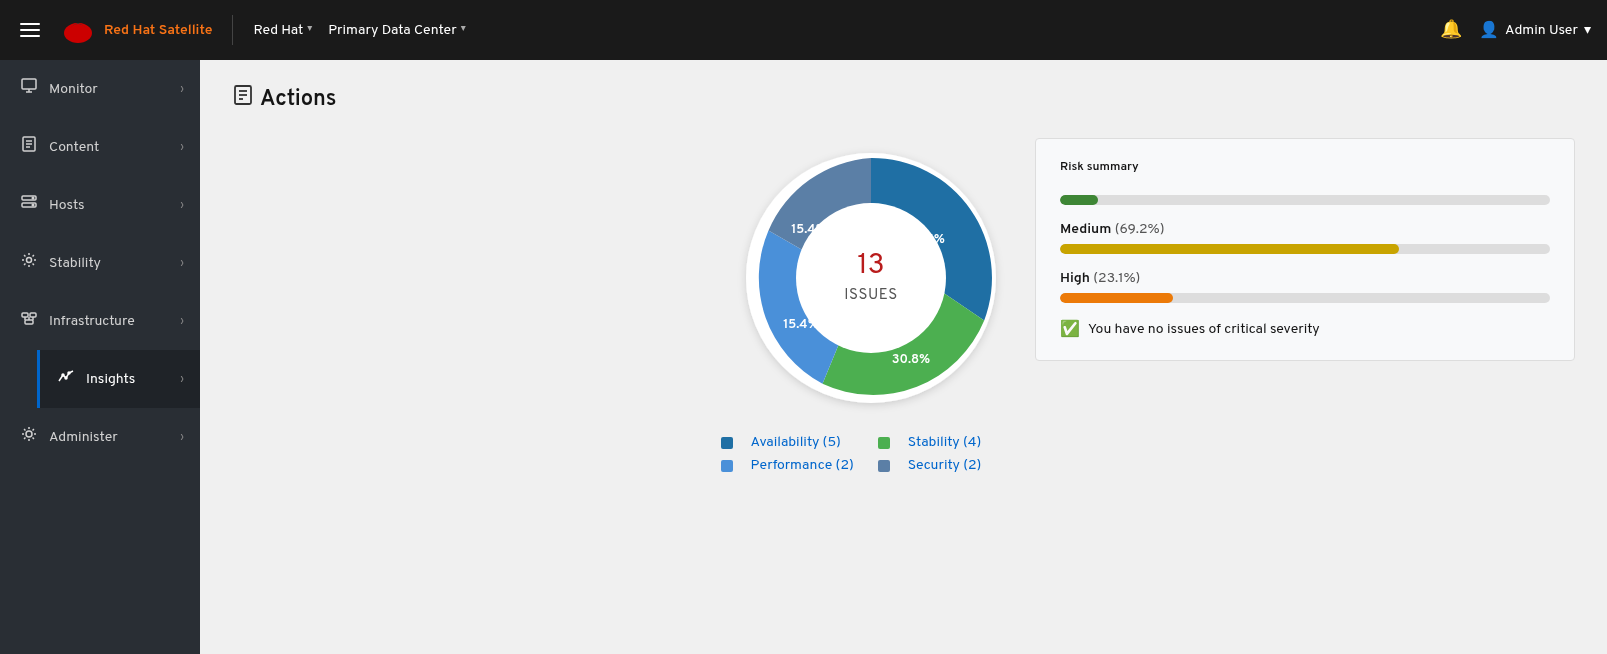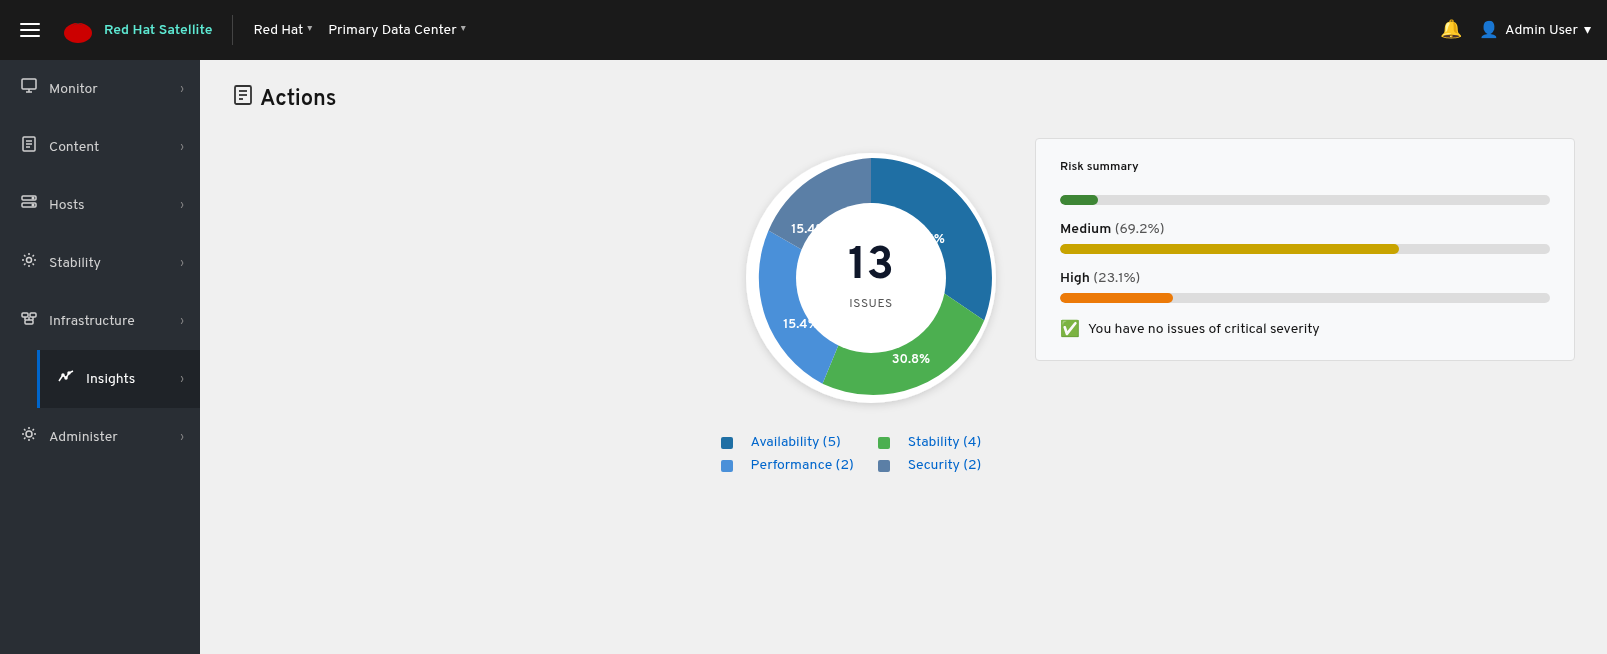--- a/index.html
+++ b/index.html
@@ -35,21 +35,21 @@
     .navbar-logo {
       display: flex;
       align-items: center;
       gap: 8px;
     }
     .navbar-logo svg {
       width: 36px;
       height: 36px;
     }
     .navbar-brand {
-      color: #5eead4;
+      color: #f97316;
       font-size: 14px;
       font-weight: 600;
       white-space: nowrap;
     }
     .navbar-divider {
       width: 1px;
       height: 30px;
       background: #444;
       margin: 0 4px;
     }
@@ -183,27 +183,27 @@
 
     .donut-center {
       position: absolute;
       top: 50%;
       left: 50%;
       transform: translate(-50%, -50%);
       text-align: center;
       pointer-events: none;
     }
     .donut-center-number {
-      font-size: 46px;
-      font-weight: 700;
-      color: #0f172a;
+      font-size: 28px;
+      font-weight: 400;
+      color: #b91c1c;
       line-height: 1;
     }
     .donut-center-label {
-      font-size: 12px;
+      font-size: 15px;
       color: #555;
       text-transform: uppercase;
       letter-spacing: 0.5px;
       margin-top: 6px;
     }
 
     
     .chart-legend {
       display: grid;
       grid-template-columns: 1fr 1fr;

